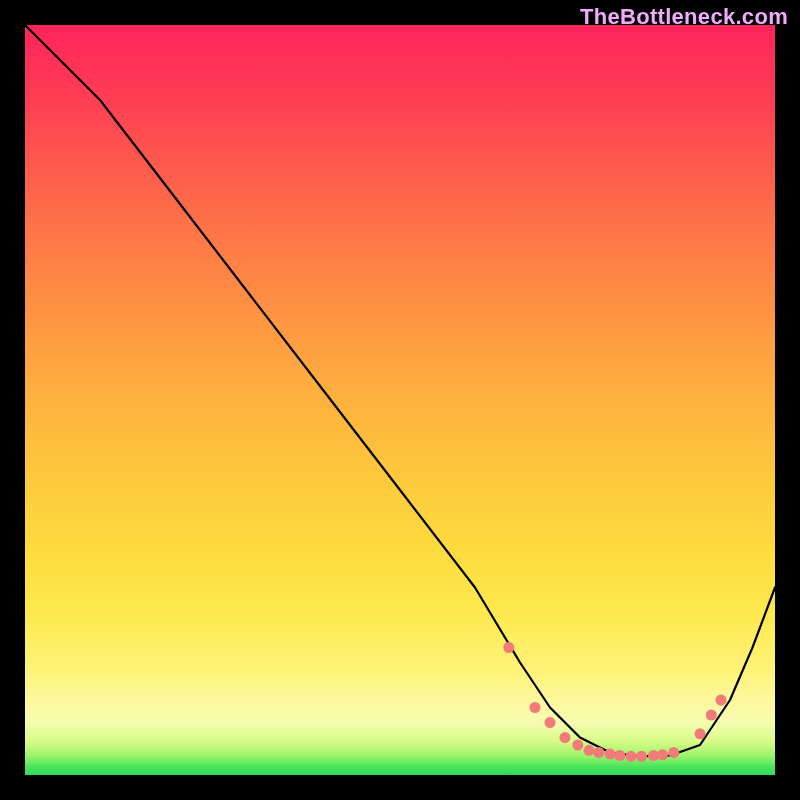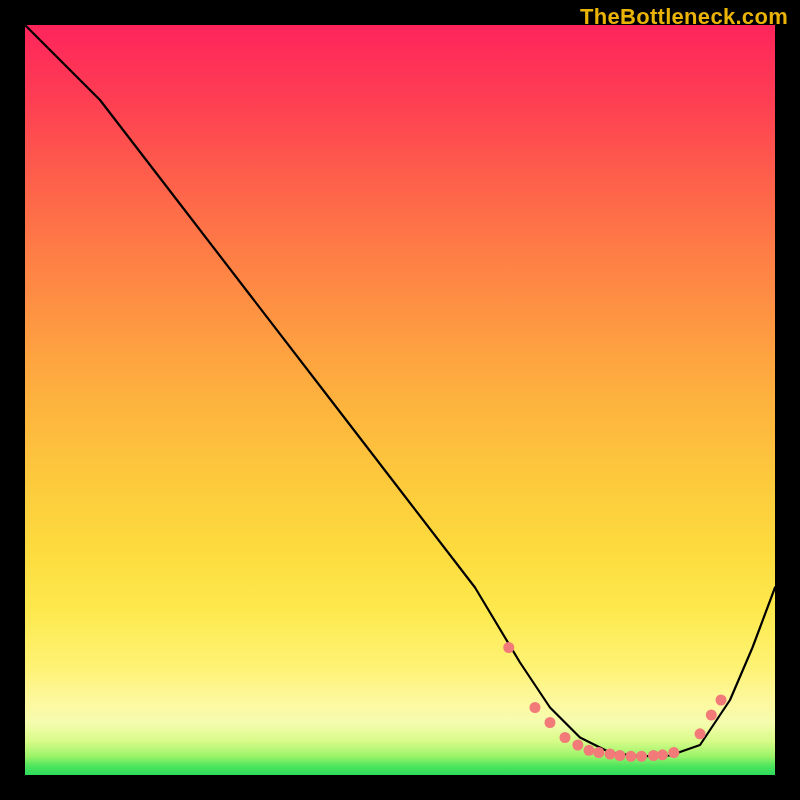--- a/index.html
+++ b/index.html
@@ -14,21 +14,21 @@
   .frame {
     position: relative;
     width: 800px;
     height: 800px;
     background: #000;
   }
   .watermark {
     position: absolute;
     top: 4px;
     right: 12px;
-    color: #eab308;
+    color: #f0abfc;
     font-size: 22px;
     font-weight: bold;
     letter-spacing: 0.3px;
   }
   .plot {
     position: absolute;
     left: 25px;
     top: 25px;
     width: 750px;
     height: 750px;

